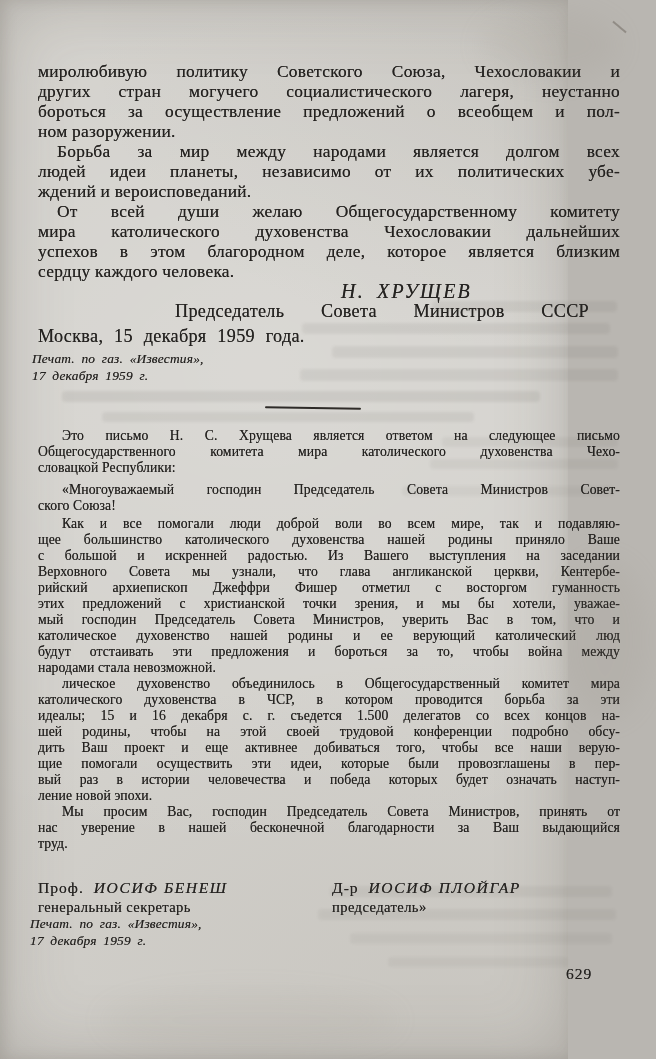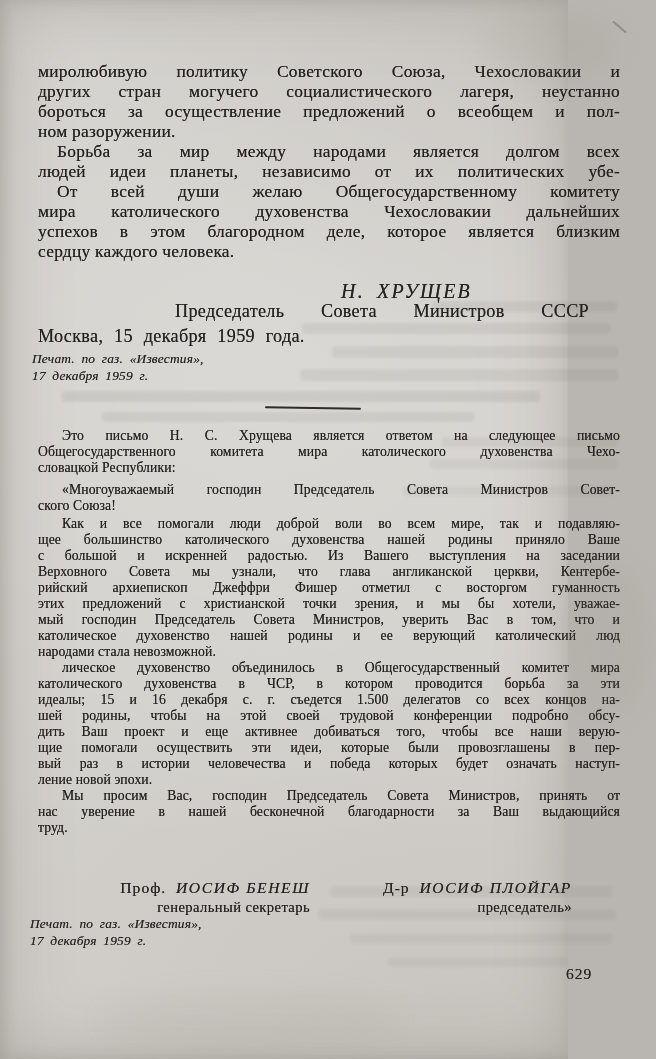--- a/index.html
+++ b/index.html
@@ -50,21 +50,21 @@
   #divider{left:265px;top:407px;width:96px;height:2.4px;background:#2e2b28;
     transform:rotate(0.9deg);border-radius:1px;}
   
   #editorial-body{left:38px;top:428px;width:582px;
     font-size:13.7px;line-height:16px;letter-spacing:0.1px;
     text-shadow:0 0 0.5px rgba(32,30,27,0.7);}
   #editorial-body .para.indent .line:first-child{text-indent:24px;}
   #editorial-body .para:nth-child(2){margin-top:6px;}
   #editorial-body .para:nth-child(3){margin-top:2px;}
   
-  .sig-col{position:absolute;text-align:right;text-shadow:0 0 0.5px rgba(32,30,27,0.7);}
+  .sig-col{position:absolute;text-align:left;text-shadow:0 0 0.5px rgba(32,30,27,0.7);}
   #sig-left{left:38px;top:879px;width:272px;}
   #sig-right{left:332px;top:879px;width:240px;}
   .sig-name{font-size:15.6px;letter-spacing:1px;}
   .sig-name .nm{font-style:italic;letter-spacing:1.6px;}
   .sig-title{font-size:14.6px;margin-top:2px;letter-spacing:0.4px;}
   
   #page-number{left:566px;top:965px;font-size:15.5px;letter-spacing:1px;
     text-shadow:0 0 0.5px rgba(32,30,27,0.7);}
   
   .smudge{position:absolute;background:#4a463f;opacity:0.075;filter:blur(1.6px);border-radius:4px;}
@@ -80,20 +80,21 @@
   <div class="blk" id="letter-body">
       <div class="para">
         <div class="line">миролюбивую политику Советского Союза, Чехословакии и</div>
         <div class="line">других стран могучего социалистического лагеря, неустанно</div>
         <div class="line">бороться за осуществление предложений о всеобщем и пол-</div>
         <div class="line last">ном разоружении.</div>
       </div>
       <div class="para indent">
         <div class="line">Борьба за мир между народами является долгом всех</div>
         <div class="line">людей идеи планеты, независимо от их политических убе-</div>
+        <div class="line last">ждений и вероисповеданий.</div>
       </div>
       <div class="para indent">
         <div class="line">От всей души желаю Общегосударственному комитету</div>
         <div class="line">мира католического духовенства Чехословакии дальнейших</div>
         <div class="line">успехов в этом благородном деле, которое является близким</div>
         <div class="line last">сердцу каждого человека.</div>
       </div>
     </div>
 
   <div class="blk" id="khrushchev-name">Н. ХРУЩЕВ</div>
@@ -119,20 +120,21 @@
       </div>
       <div class="para indent">
         <div class="line">Как и все помогали люди доброй воли во всем мире, так и подавляю-</div>
         <div class="line">щее большинство католического духовенства нашей родины приняло Ваше</div>
         <div class="line">с большой и искренней радостью. Из Вашего выступления на заседании</div>
         <div class="line">Верховного Совета мы узнали, что глава англиканской церкви, Кентербе-</div>
         <div class="line">рийский архиепископ Джеффри Фишер отметил с восторгом гуманность</div>
         <div class="line">этих предложений с христианской точки зрения, и мы бы хотели, уважае-</div>
         <div class="line">мый господин Председатель Совета Министров, уверить Вас в том, что и</div>
         <div class="line">католическое духовенство нашей родины и ее верующий католический люд</div>
+        <div class="line">будут отстаивать эти предложения и бороться за то, чтобы война между</div>
         <div class="line last">народами стала невозможной.</div>
       </div>
       <div class="para indent">
         <div class="line">лическое духовенство объединилось в Общегосударственный комитет мира</div>
         <div class="line">католического духовенства в ЧСР, в котором проводится борьба за эти</div>
         <div class="line">идеалы; 15 и 16 декабря с. г. съедется 1.500 делегатов со всех концов на-</div>
         <div class="line">шей родины, чтобы на этой своей трудовой конференции подробно обсу-</div>
         <div class="line">дить Ваш проект и еще активнее добиваться того, чтобы все наши верую-</div>
         <div class="line">щие помогали осуществить эти идеи, которые были провозглашены в пер-</div>
         <div class="line">вый раз в истории человечества и победа которых будет означать наступ-</div>

